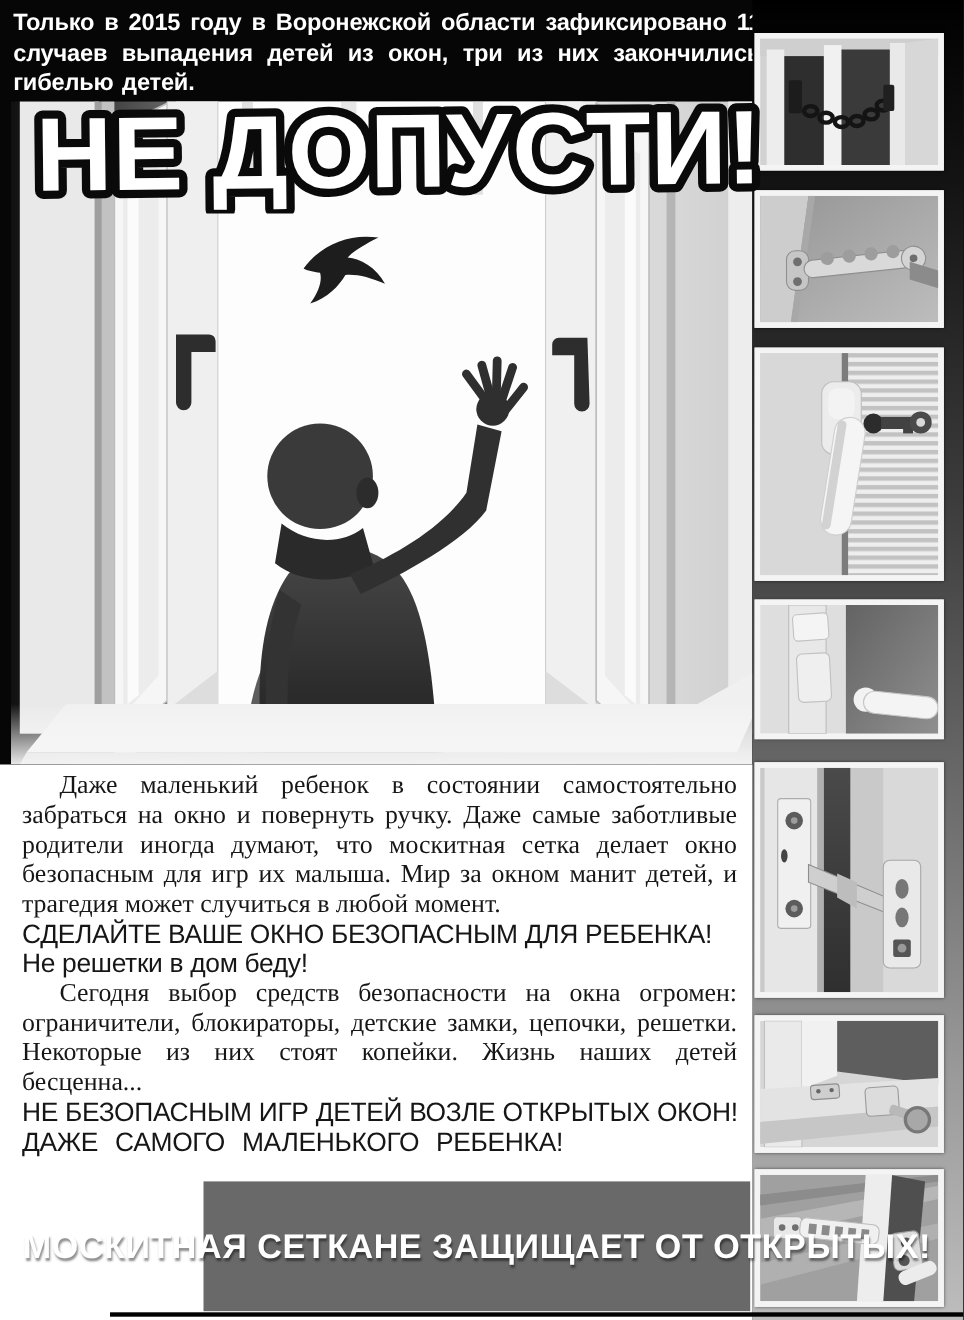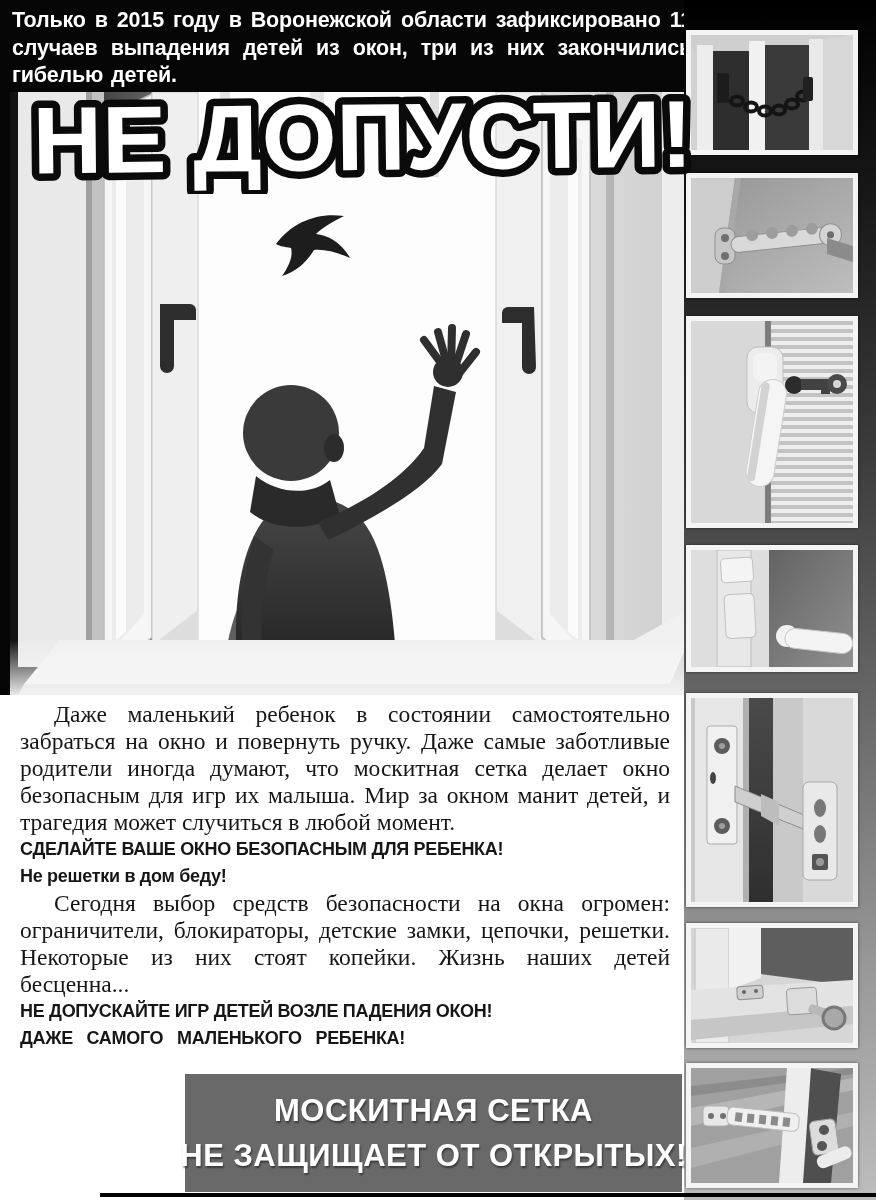--- a/index.html
+++ b/index.html
@@ -34,27 +34,27 @@
   .tile svg{display:block;}
   
   .text-area{
     position:absolute;left:0;top:695px;width:684px;height:505px;
     background:#fff;color:#161616;z-index:2;
     padding:6px 14px 0 20px;box-sizing:border-box;
     font-size:23.5px;line-height:27px;
   }
   .text-area p{margin:0;text-align:justify;}
   .text-area p.indent{text-indent:34px;font-family:Liberation Serif, serif;}
-  .b{font-weight:bold;white-space:nowrap;font-size:18px;letter-spacing:-0.3px;}
+  .b{font-weight:normal;white-space:nowrap;font-size:24px;letter-spacing:-0.3px;}
   .b4l2{text-align:right;word-spacing:9px;padding-right:4px;}
   
   .warning-box{
     position:absolute;left:185px;top:1074px;width:497px;height:118px;
     background:#696969;z-index:3;
-    display:flex;flex-direction:column;align-items:center;justify-content:center;
+    display:flex;flex-direction:row;align-items:center;justify-content:center;
     color:#fff;font-weight:bold;font-size:31px;line-height:45px;
     text-shadow:1px 2px 2px rgba(0,0,0,.45);letter-spacing:.5px;white-space:nowrap;
   }
   
   .bottom-line{position:absolute;left:100px;top:1193px;width:776px;height:4px;background:#000;z-index:4;}
 </style>
 </head>
 <body>
 
 <div id="poster">
@@ -345,21 +345,21 @@
         </g>
       </svg>
     </div>
   </div>
 
   <div class="text-area">
     <p class="indent">Даже маленький ребенок в состоянии самостоятельно забраться на окно и повернуть ручку. Даже самые заботливые родители иногда думают, что москитная сетка делает окно безопасным для игр их малыша. Мир за окном манит детей, и трагедия  может случиться в любой момент.</p>
     <p class="b">СДЕЛАЙТЕ ВАШЕ ОКНО БЕЗОПАСНЫМ ДЛЯ РЕБЕНКА!</p>
     <p class="b">Не решетки в дом беду!</p>
     <p class="indent">Сегодня выбор средств безопасности на окна огромен: ограничители, блокираторы, детские замки, цепочки, решетки. Некоторые из них стоят копейки. Жизнь наших детей бесценна...</p>
-    <p class="b">НЕ ДОПУСКАЙТЕ ИГР ДЕТЕЙ ВОЗЛЕ ПАДЕНИЯ ОКОН!</p>
+    <p class="b">НЕ БЕЗОПАСНЫМ ИГР ДЕТЕЙ ВОЗЛЕ ОТКРЫТЫХ ОКОН!</p>
     <p class="b b4l2">ДАЖЕ САМОГО МАЛЕНЬКОГО РЕБЕНКА!</p>
   </div>
 
   <div class="warning-box">
     <div>МОСКИТНАЯ СЕТКА</div>
     <div>НЕ ЗАЩИЩАЕТ ОТ ОТКРЫТЫХ!</div>
   </div>
 
   <div class="bottom-line"></div>
 </div>

